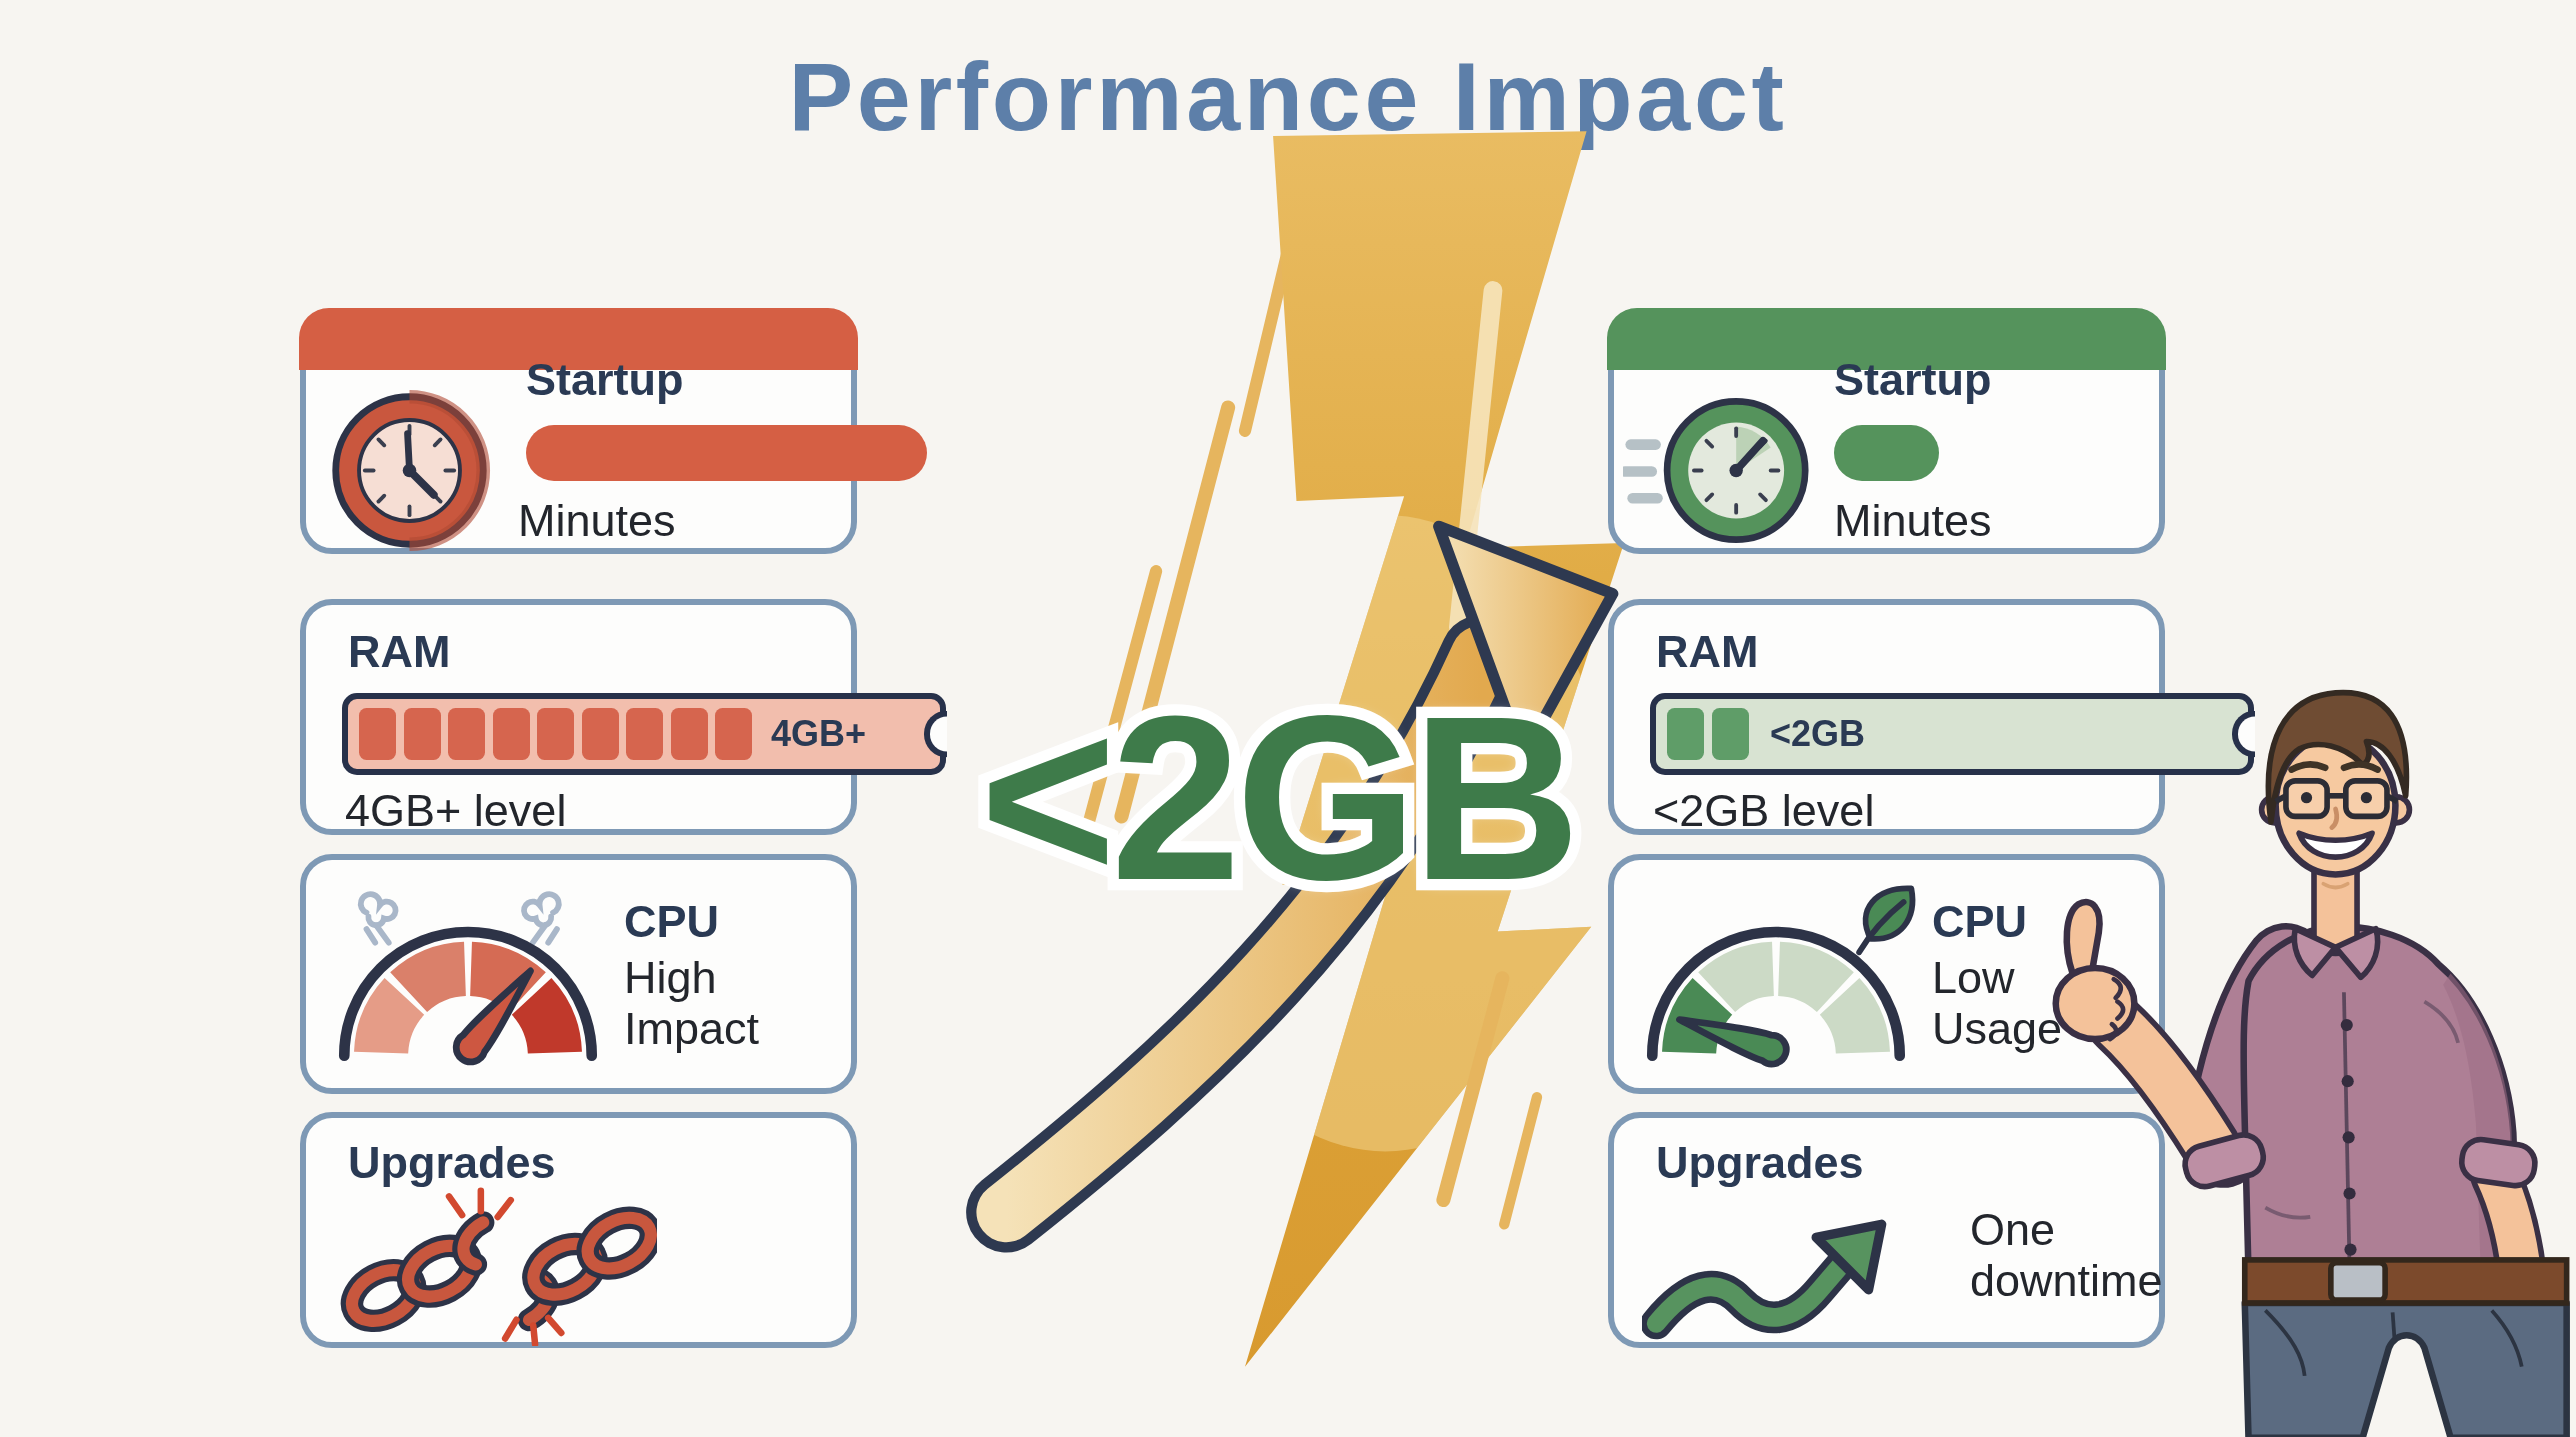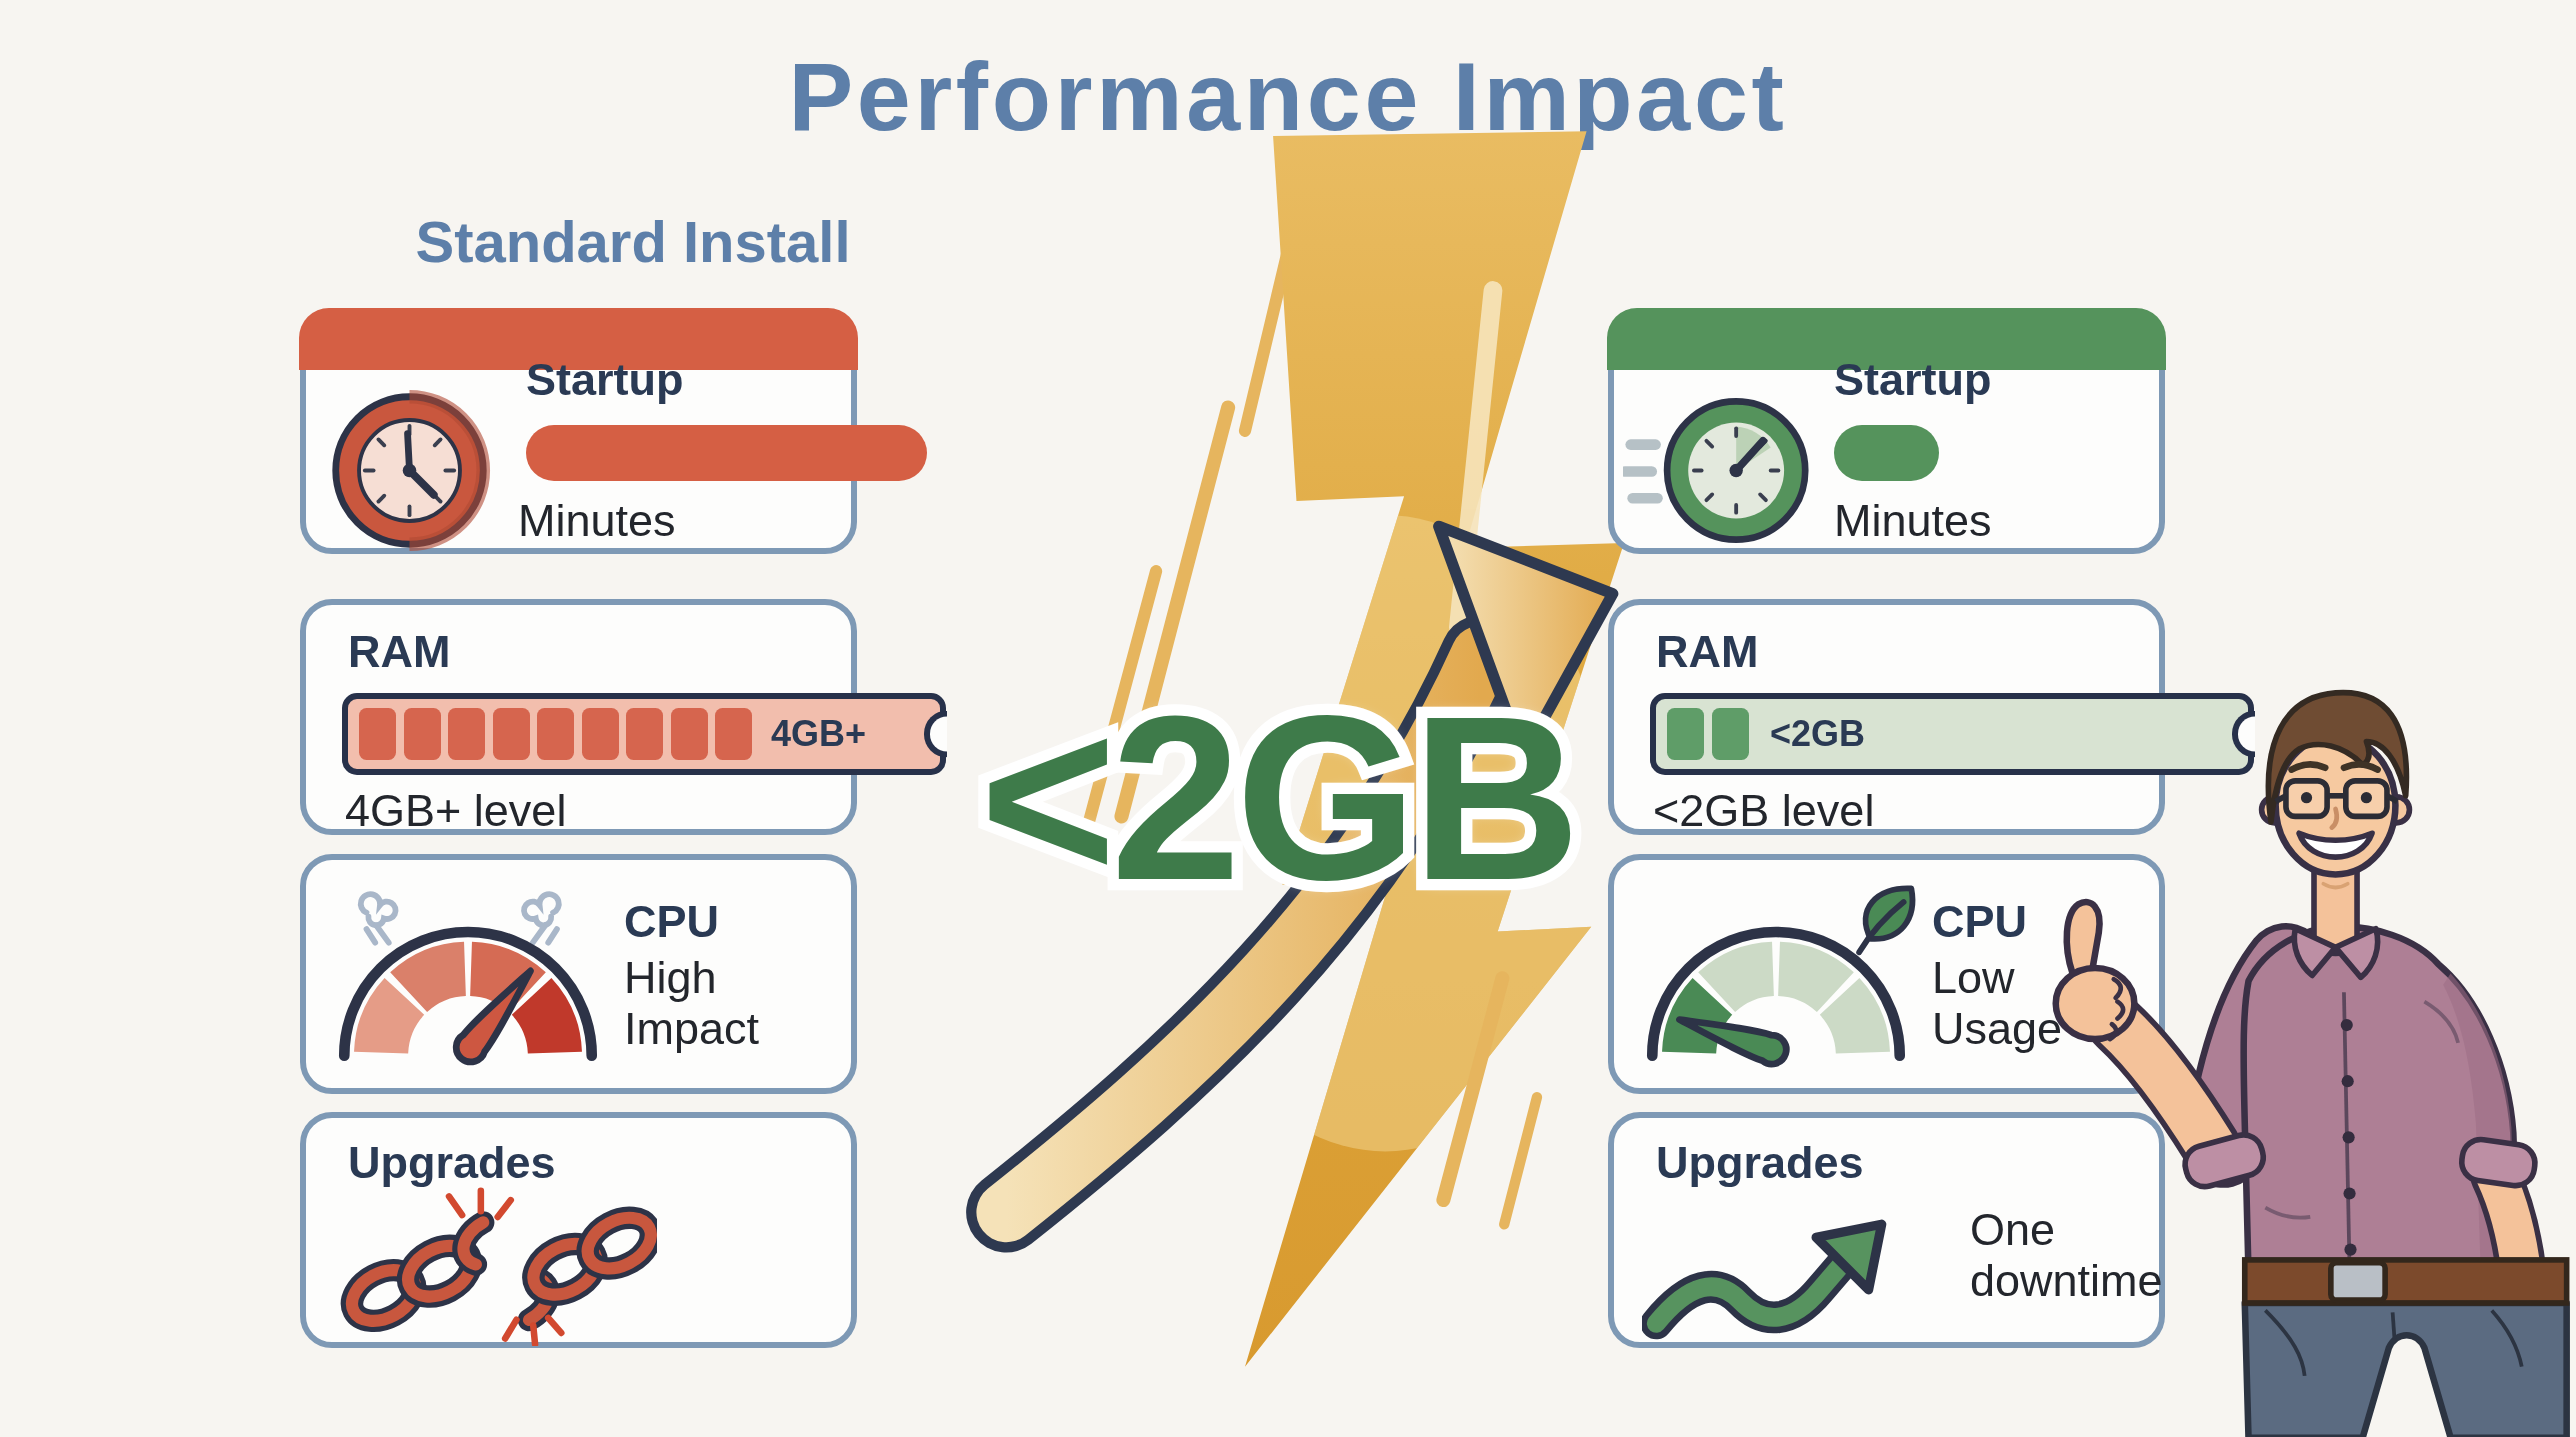--- a/index.html
+++ b/index.html
@@ -64,21 +64,20 @@
   .big-value .fill{color:#3e7b4a;}
   .center-art{position:absolute;left:964px;top:122px;}
   .mascot{position:absolute;left:1863px;top:599px;}
 </style>
 </head>
 <body>
 
 <div class="stage">
 
   <div class="page-title">Performance Impact</div>
-  <div class="col-header std">Standard Install</div>
 
   <svg class="center-art" width="693" height="1254" viewBox="0 0 740 1340">
     <defs>
       <linearGradient id="boltg" x1="0" y1="0" x2="0" y2="1">
         <stop offset="0" stop-color="#e9bc62"></stop>
           <stop offset="0.45" stop-color="#dfa83f"></stop>
           <stop offset="1" stop-color="#d89a2f"></stop>
       </linearGradient>
       <linearGradient id="arrg" x1="0" y1="0" x2="1" y2="0">
         <stop offset="0" stop-color="#f5e2b8"></stop>

